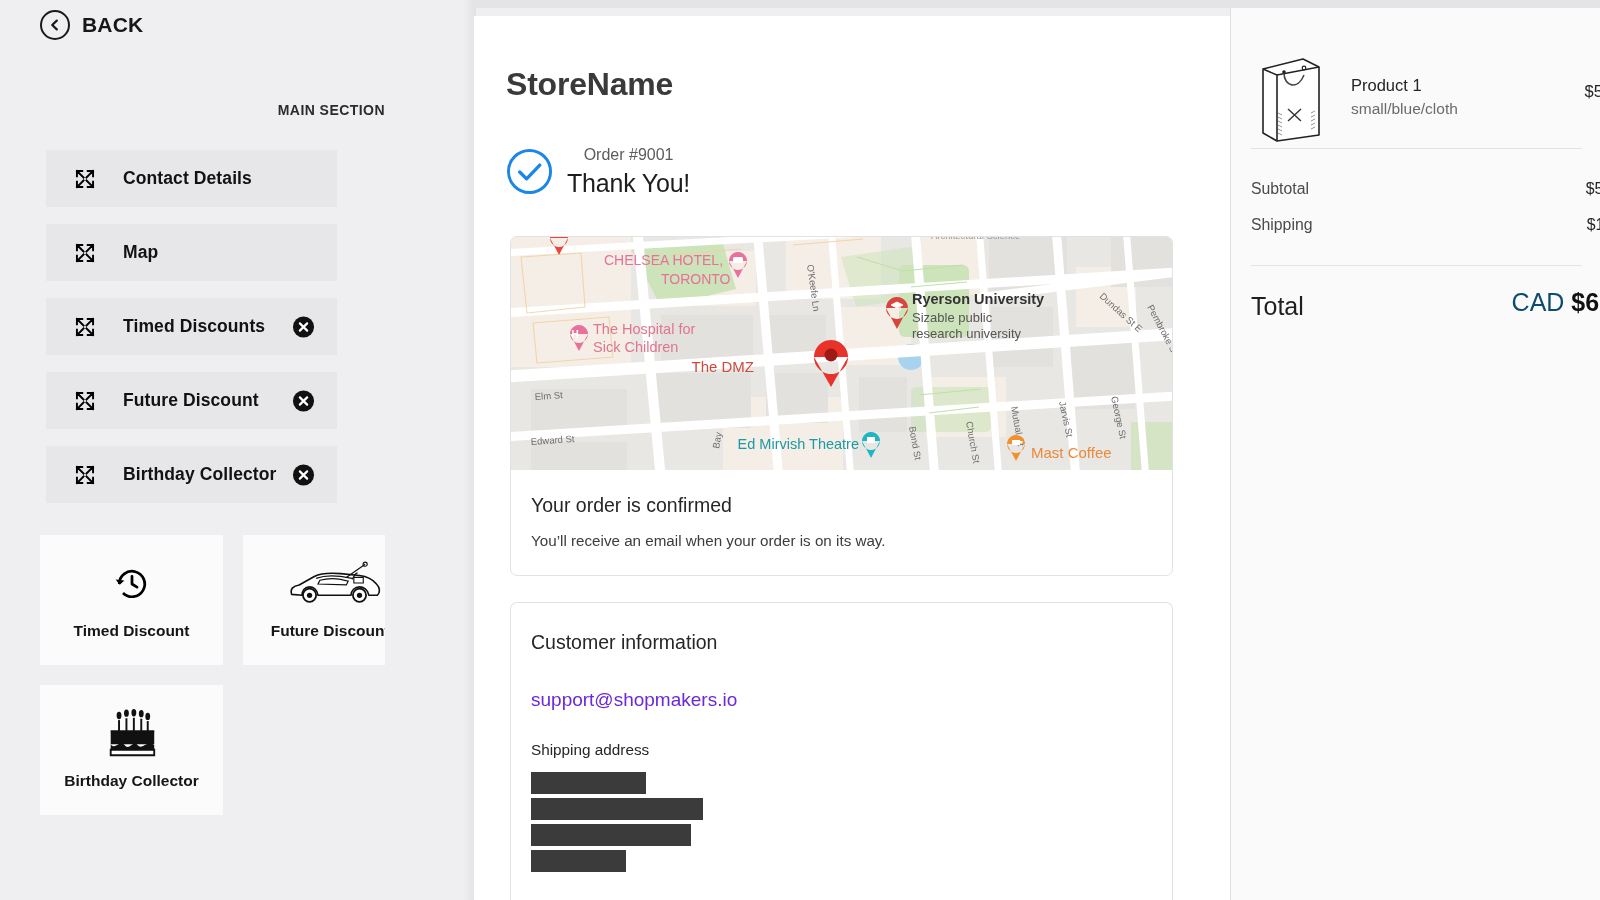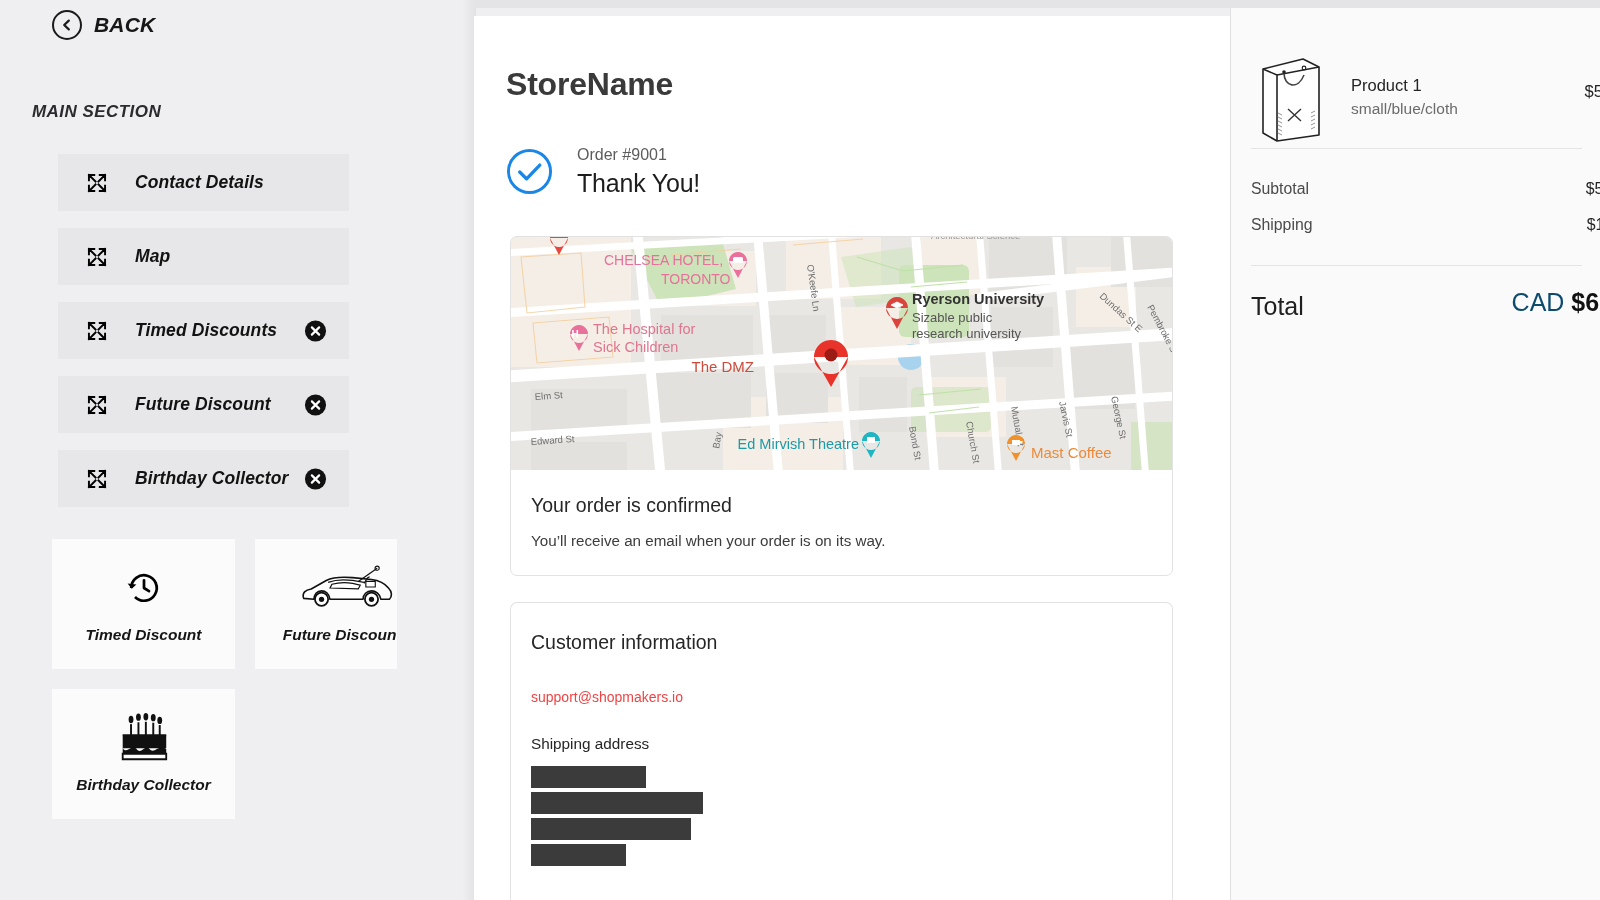--- a/index.html
+++ b/index.html
@@ -6,45 +6,45 @@
   html, body {
     width: 1600px; height: 900px;
     overflow: hidden;
     font-family: "Liberation Sans", sans-serif;
     background: #efeef1;
   }
   .app { position: relative; width: 1600px; height: 900px; }
 
   
   .sidebar {
-    position: absolute; left: 12px; top: 0;
+    position: absolute; left: 0; top: 0;
     width: 385px; height: 900px;
     background: #efeef1;
     overflow: hidden;
-    font-style: italic;
   }
   .back-row {
     display: flex; align-items: center; gap: 12px;
     padding: 10px 0 0 40px;
     cursor: pointer;
   }
   .back-circle {
     width: 30px; height: 30px; border-radius: 50%;
     border: 2.6px solid #1a1a1a;
     display: flex; align-items: center; justify-content: center;
     flex: 0 0 auto;
   }
   .back-circle svg { display: block; }
   .back-label {
     font-size: 21px; font-weight: 700; letter-spacing: .2px; color: #171717;
   }
   .section-title {
-    margin: 62px 0 0 20px;
-    font-size: 17px; font-weight: 700; letter-spacing: .45px;
+    margin: 62px 0 0 56px;
+    font-size: 14px; font-weight: 700; letter-spacing: .45px;
     color: #2b2b2f;
+    text-align: right;
   }
 
   .nav-list { margin-top: 32px; padding: 0 48px 0 46px; }
   .nav-item {
     position: relative;
     height: 57px;
     background: #e7e6e8;
     display: flex; align-items: center;
     padding-left: 28px;
     margin-bottom: 17px;
@@ -98,22 +98,23 @@
     position: absolute; left: 474px; top: 16px;
     width: 756px; height: 892px;
     background: #ffffff;
     overflow: hidden;
   }
   .store-name {
     margin: 50px 0 0 32px;
     font-size: 32px; font-weight: 700; color: #3a3a3a; letter-spacing: -.2px;
   }
   .order-row {
-    display: flex; align-items: center; gap: 24px;
+    display: flex; align-items: center; gap: 14px;
     margin: 42px 0 0 32px;
+    text-align: center;
   }
   .check-circle { width: 47px; height: 47px; flex: 0 0 auto; }
   .order-num {
     font-size: 16px; color: #5c5c5c; line-height: 1.25;
   }
   .thank-you {
     font-size: 25px; color: #1d1d1d; font-weight: 400; margin-top: 4px;
     letter-spacing: -.2px;
   }
 
@@ -141,21 +142,21 @@
     border-top-left-radius: 7px; border-top-right-radius: 7px;
     background: #fff; border-bottom: none;
     min-height: 310px;
     padding: 28px 22px 0 20px;
   }
   .cust-title { font-size: 19.5px; color: #262626; font-weight: 400; }
   .cust-cols { display: flex; margin-top: 20px; }
   .col-left { width: 322px; }
   .col-right { width: 300px; }
   .sub-head { font-size: 15.3px; color: #262626; font-weight: 400; }
-  .email { margin-top: 15px; font-size: 14px; color: #ef4444; }
+  .email { margin-top: 15px; font-size: 19px; color: #6d28d9; }
   .redact-group { margin-top: 13px; }
   .redact {
     background: #3b3b3b; height: 22px; margin-bottom: 4px;
   }
   .sub-head-2 { margin-top: 30px; }
 
   
   .summary {
     position: absolute; left: 1230px; top: 8px;
     width: 370px; height: 892px;

